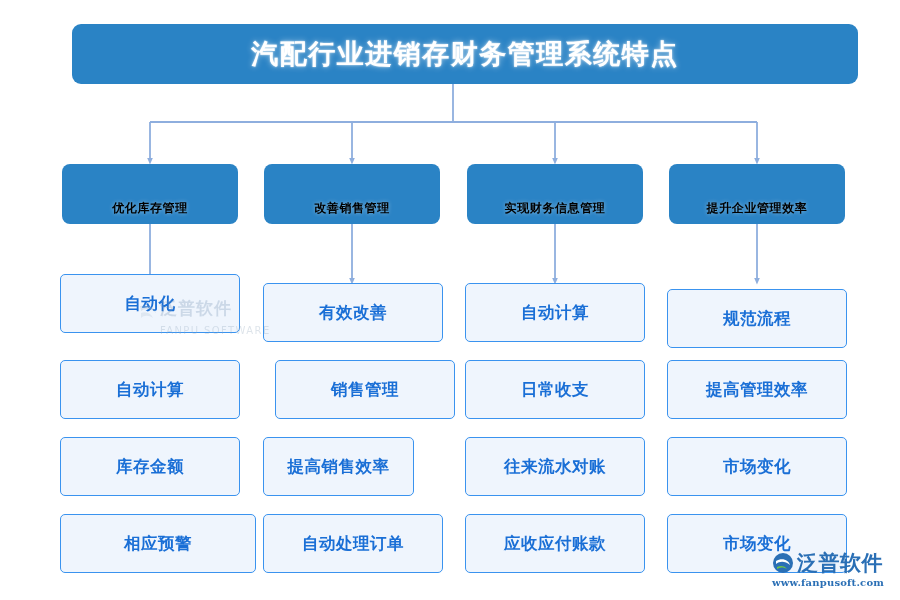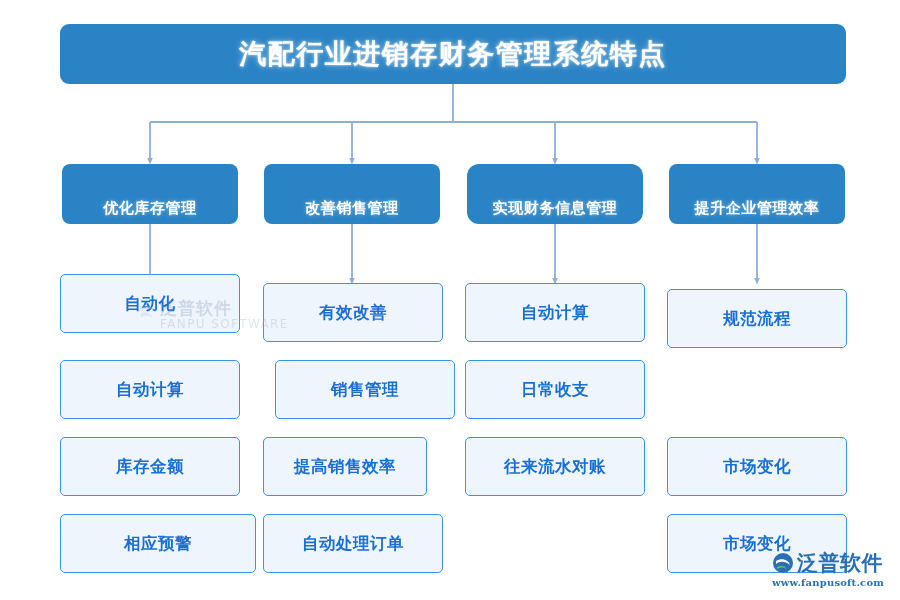--- a/index.html
+++ b/index.html
@@ -27,21 +27,21 @@
     left: 0;
     top: 0;
     width: 900px;
     height: 600px;
     pointer-events: none;
   }
 
   
   .title-banner {
     position: absolute;
-    left: 60px;
+    left: 72px;
     top: 24px;
     width: 786px;
     height: 60px;
     background: #2a83c5;
     border-radius: 9px;
     display: flex;
     align-items: center;
     justify-content: center;
     box-sizing: border-box;
   }
@@ -60,22 +60,22 @@
     top: 164px;
     height: 60px;
     background: #2a83c5;
     border-radius: 8px;
     display: flex;
     align-items: center;
     justify-content: center;
     box-sizing: border-box;
   }
   .branch-label {
-    color: #ffffff;
-    font-size: 15px;
+    color: #000000;
+    font-size: 12px;
     font-weight: bold;
     letter-spacing: 0.6px;
     text-shadow: 0 0 4px rgba(255,255,255,0.45);
     white-space: nowrap;
     margin-top: 28px;
   }
 
   
   .leaf-box {
     position: absolute;
@@ -110,24 +110,24 @@
     z-index: 3;
   }
   .wm-logo-text {
     font-size: 17px;
     font-weight: bold;
     color: #7c98b8;
     letter-spacing: 1px;
     line-height: 1;
   }
   .wm-sub-text {
-    font-size: 12px;
+    font-size: 10px;
     color: #93a8bd;
     letter-spacing: 1.4px;
-    margin-top: 0;
+    margin-top: 8px;
   }
   .wm-swoosh {
     position: absolute;
     left: -22px;
     top: 2px;
     width: 20px;
     height: 22px;
   }
 
   .logo-corner {
@@ -191,21 +191,21 @@
   <div class="title-banner">
     <span class="title-text">汽配行业进销存财务管理系统特点</span>
   </div>
 
   <div class="branch-box" style="left:62px;  width:176px;">
     <span class="branch-label">优化库存管理</span>
   </div>
   <div class="branch-box" style="left:264px; width:176px;">
     <span class="branch-label">改善销售管理</span>
   </div>
-  <div class="branch-box" style="left:467px; width:176px;border-radius:12px;">
+  <div class="branch-box" style="left:467px; width:176px;">
     <span class="branch-label">实现财务信息管理</span>
   </div>
   <div class="branch-box" style="left:669px; width:176px;">
     <span class="branch-label">提升企业管理效率</span>
   </div>
 
   <div class="leaf-box" style="left:60px; top:274px; width:180px;">
     <span class="leaf-label">自动化</span>
   </div>
   <div class="leaf-box" style="left:60px; top:360px; width:180px;">
@@ -217,39 +217,45 @@
   <div class="leaf-box" style="left:60px; top:514px; width:196px;">
     <span class="leaf-label">相应预警</span>
   </div>
 
   <div class="leaf-box" style="left:263px; top:283px; width:180px;">
     <span class="leaf-label">有效改善</span>
   </div>
   <div class="leaf-box" style="left:263px; top:360px; width:180px;margin-left:12px;">
     <span class="leaf-label">销售管理</span>
   </div>
-  <div class="leaf-box" style="left:263px; top:437px; width:164px;font-family:Liberation Serif, serif;">
+  <div class="leaf-box" style="left:263px; top:437px; width:151px;font-family:Liberation Serif, serif;">
     <span class="leaf-label">提高销售效率</span>
   </div>
   <div class="leaf-box" style="left:263px; top:514px; width:180px;">
     <span class="leaf-label">自动处理订单</span>
   </div>
 
   <div class="leaf-box" style="left:465px; top:283px; width:180px;">
     <span class="leaf-label">自动计算</span>
   </div>
   <div class="leaf-box" style="left:465px; top:360px; width:180px;">
     <span class="leaf-label">日常收支</span>
   </div>
   <div class="leaf-box" style="left:465px; top:437px; width:180px;">
     <span class="leaf-label">往来流水对账</span>
   </div>
+  <div class="leaf-box" style="left:465px; top:514px; width:180px;">
+    <span class="leaf-label">应收应付账款</span>
+  </div>
 
   <div class="leaf-box" style="left:667px; top:283px; width:180px;margin-top:6px;">
     <span class="leaf-label">规范流程</span>
+  </div>
+  <div class="leaf-box" style="left:667px; top:360px; width:180px;">
+    <span class="leaf-label">提高管理效率</span>
   </div>
   <div class="leaf-box" style="left:667px; top:437px; width:180px;">
     <span class="leaf-label">市场变化</span>
   </div>
   <div class="leaf-box" style="left:667px; top:514px; width:180px;">
     <span class="leaf-label">市场变化</span>
   </div>
 
   <div class="watermark-center">
     <svg class="wm-swoosh" viewBox="0 0 20 22" xmlns="http://www.w3.org/2000/svg">

